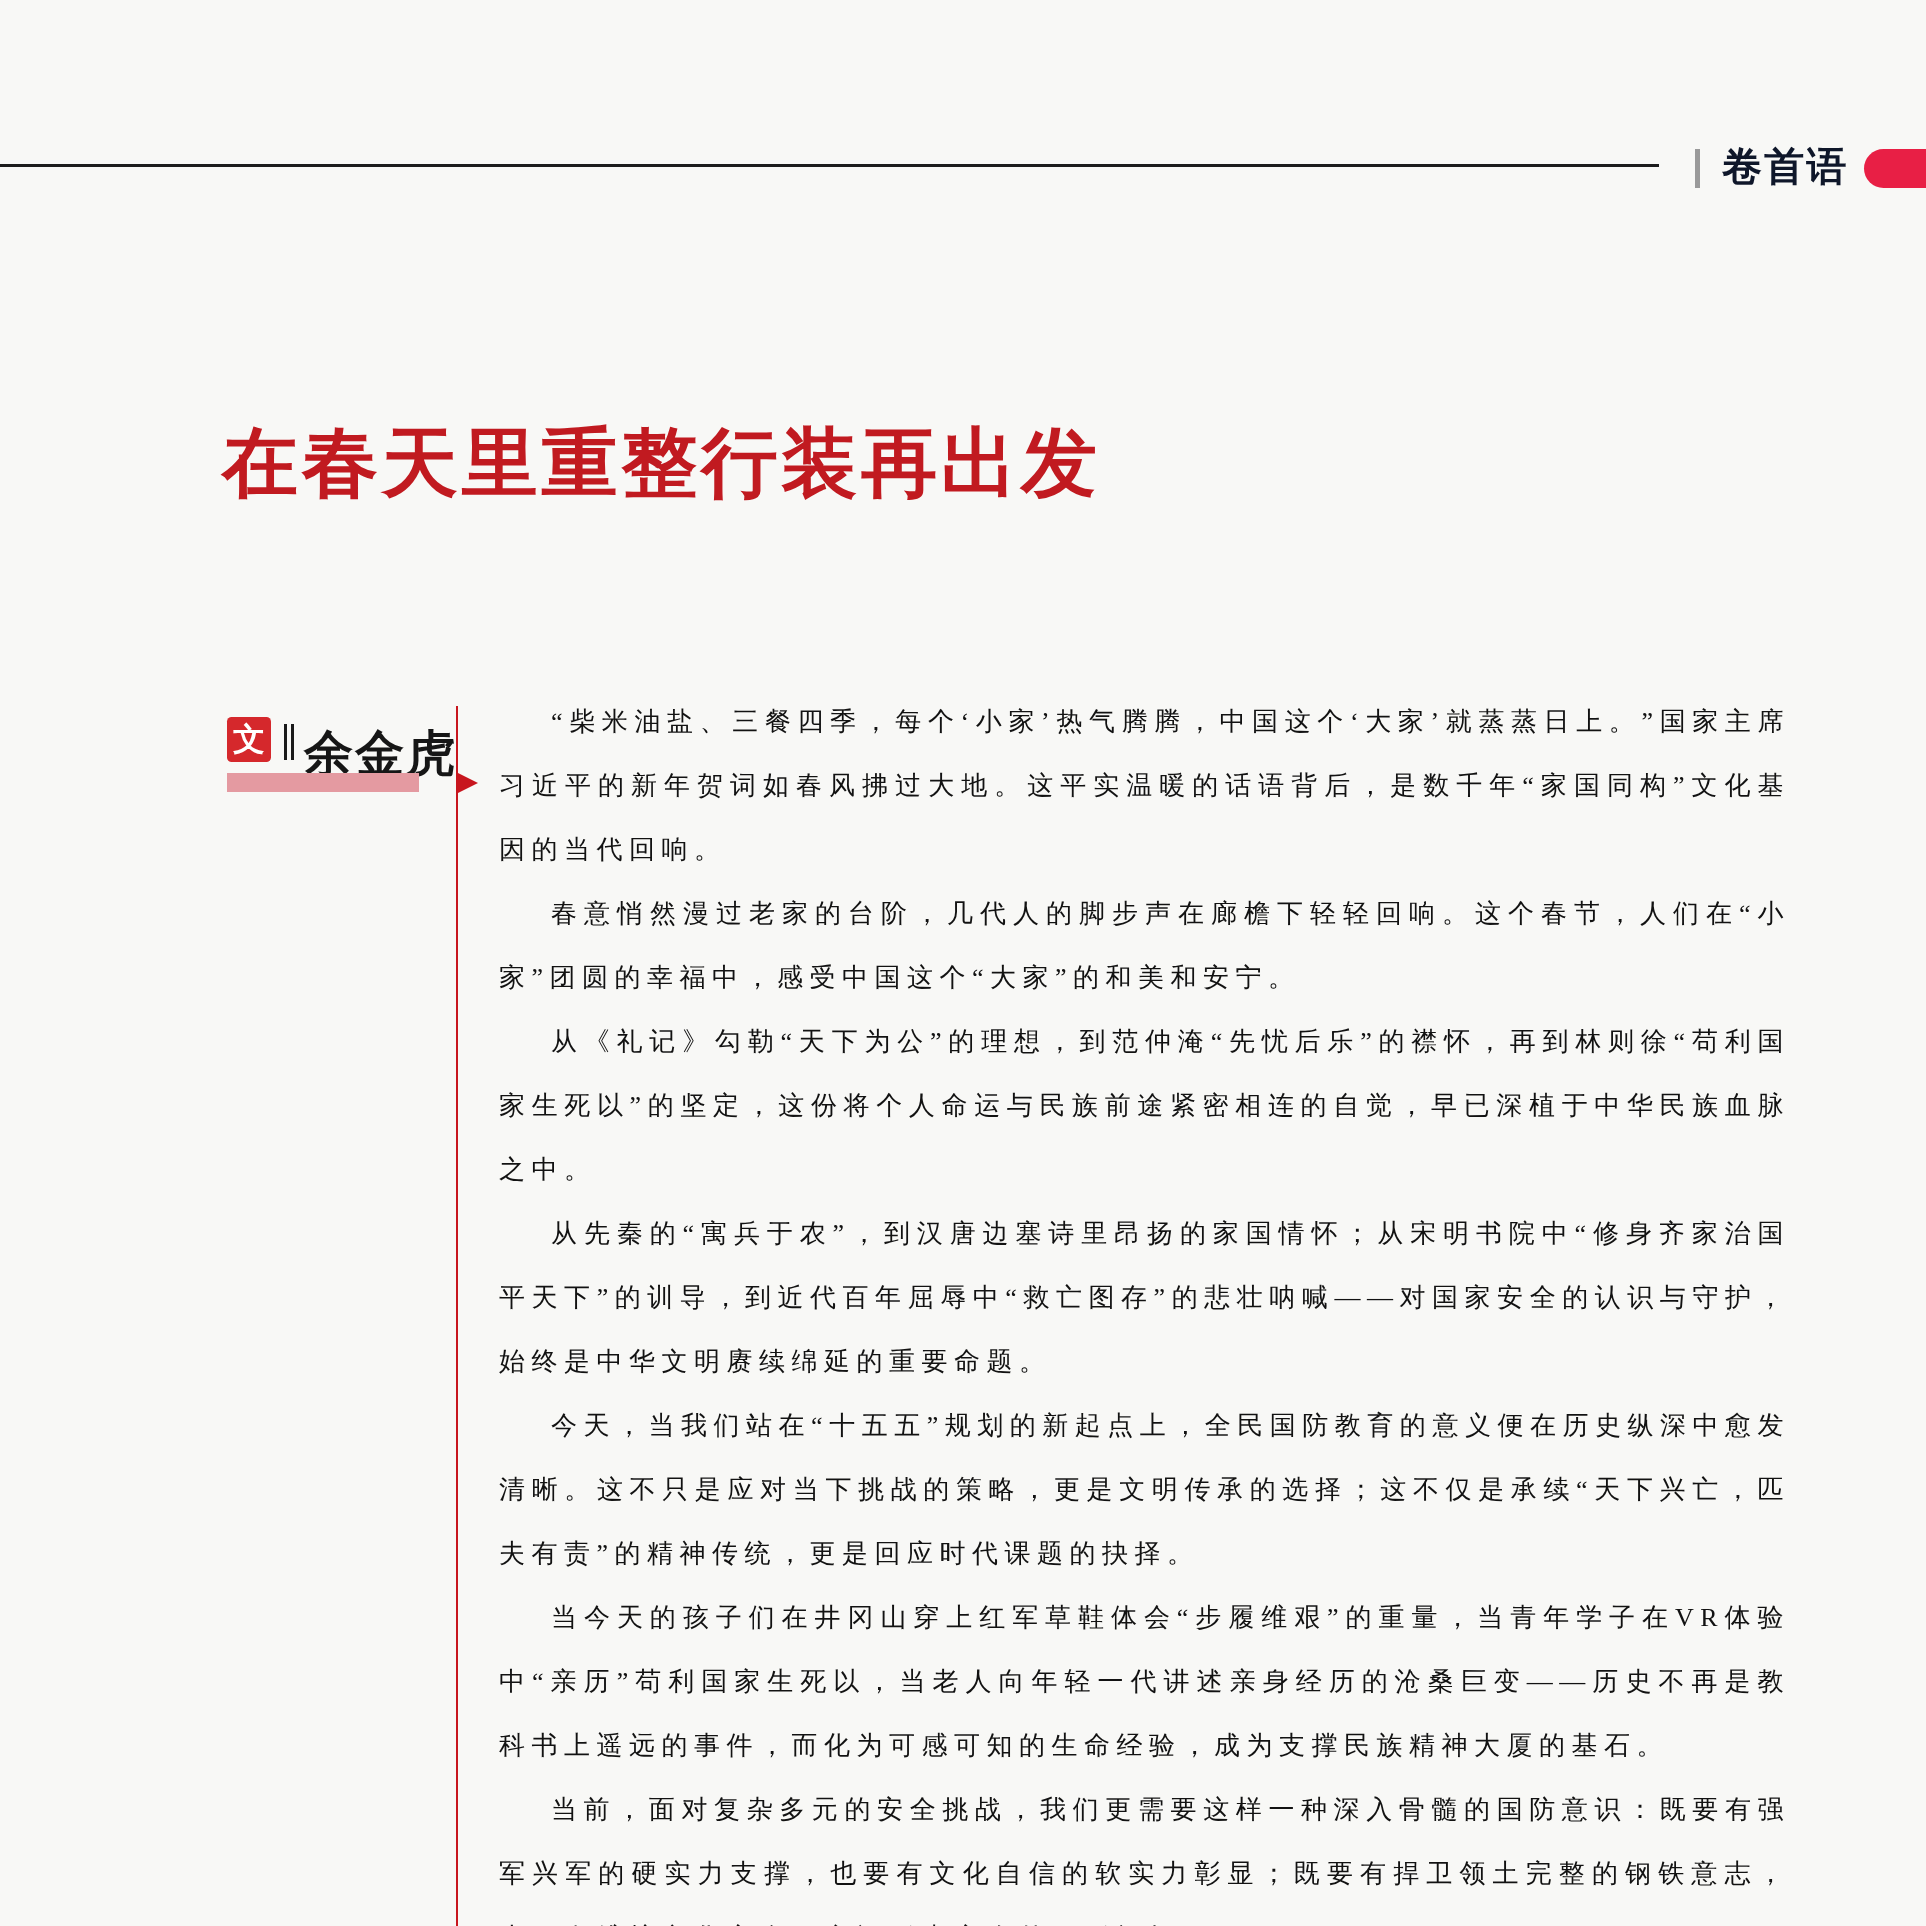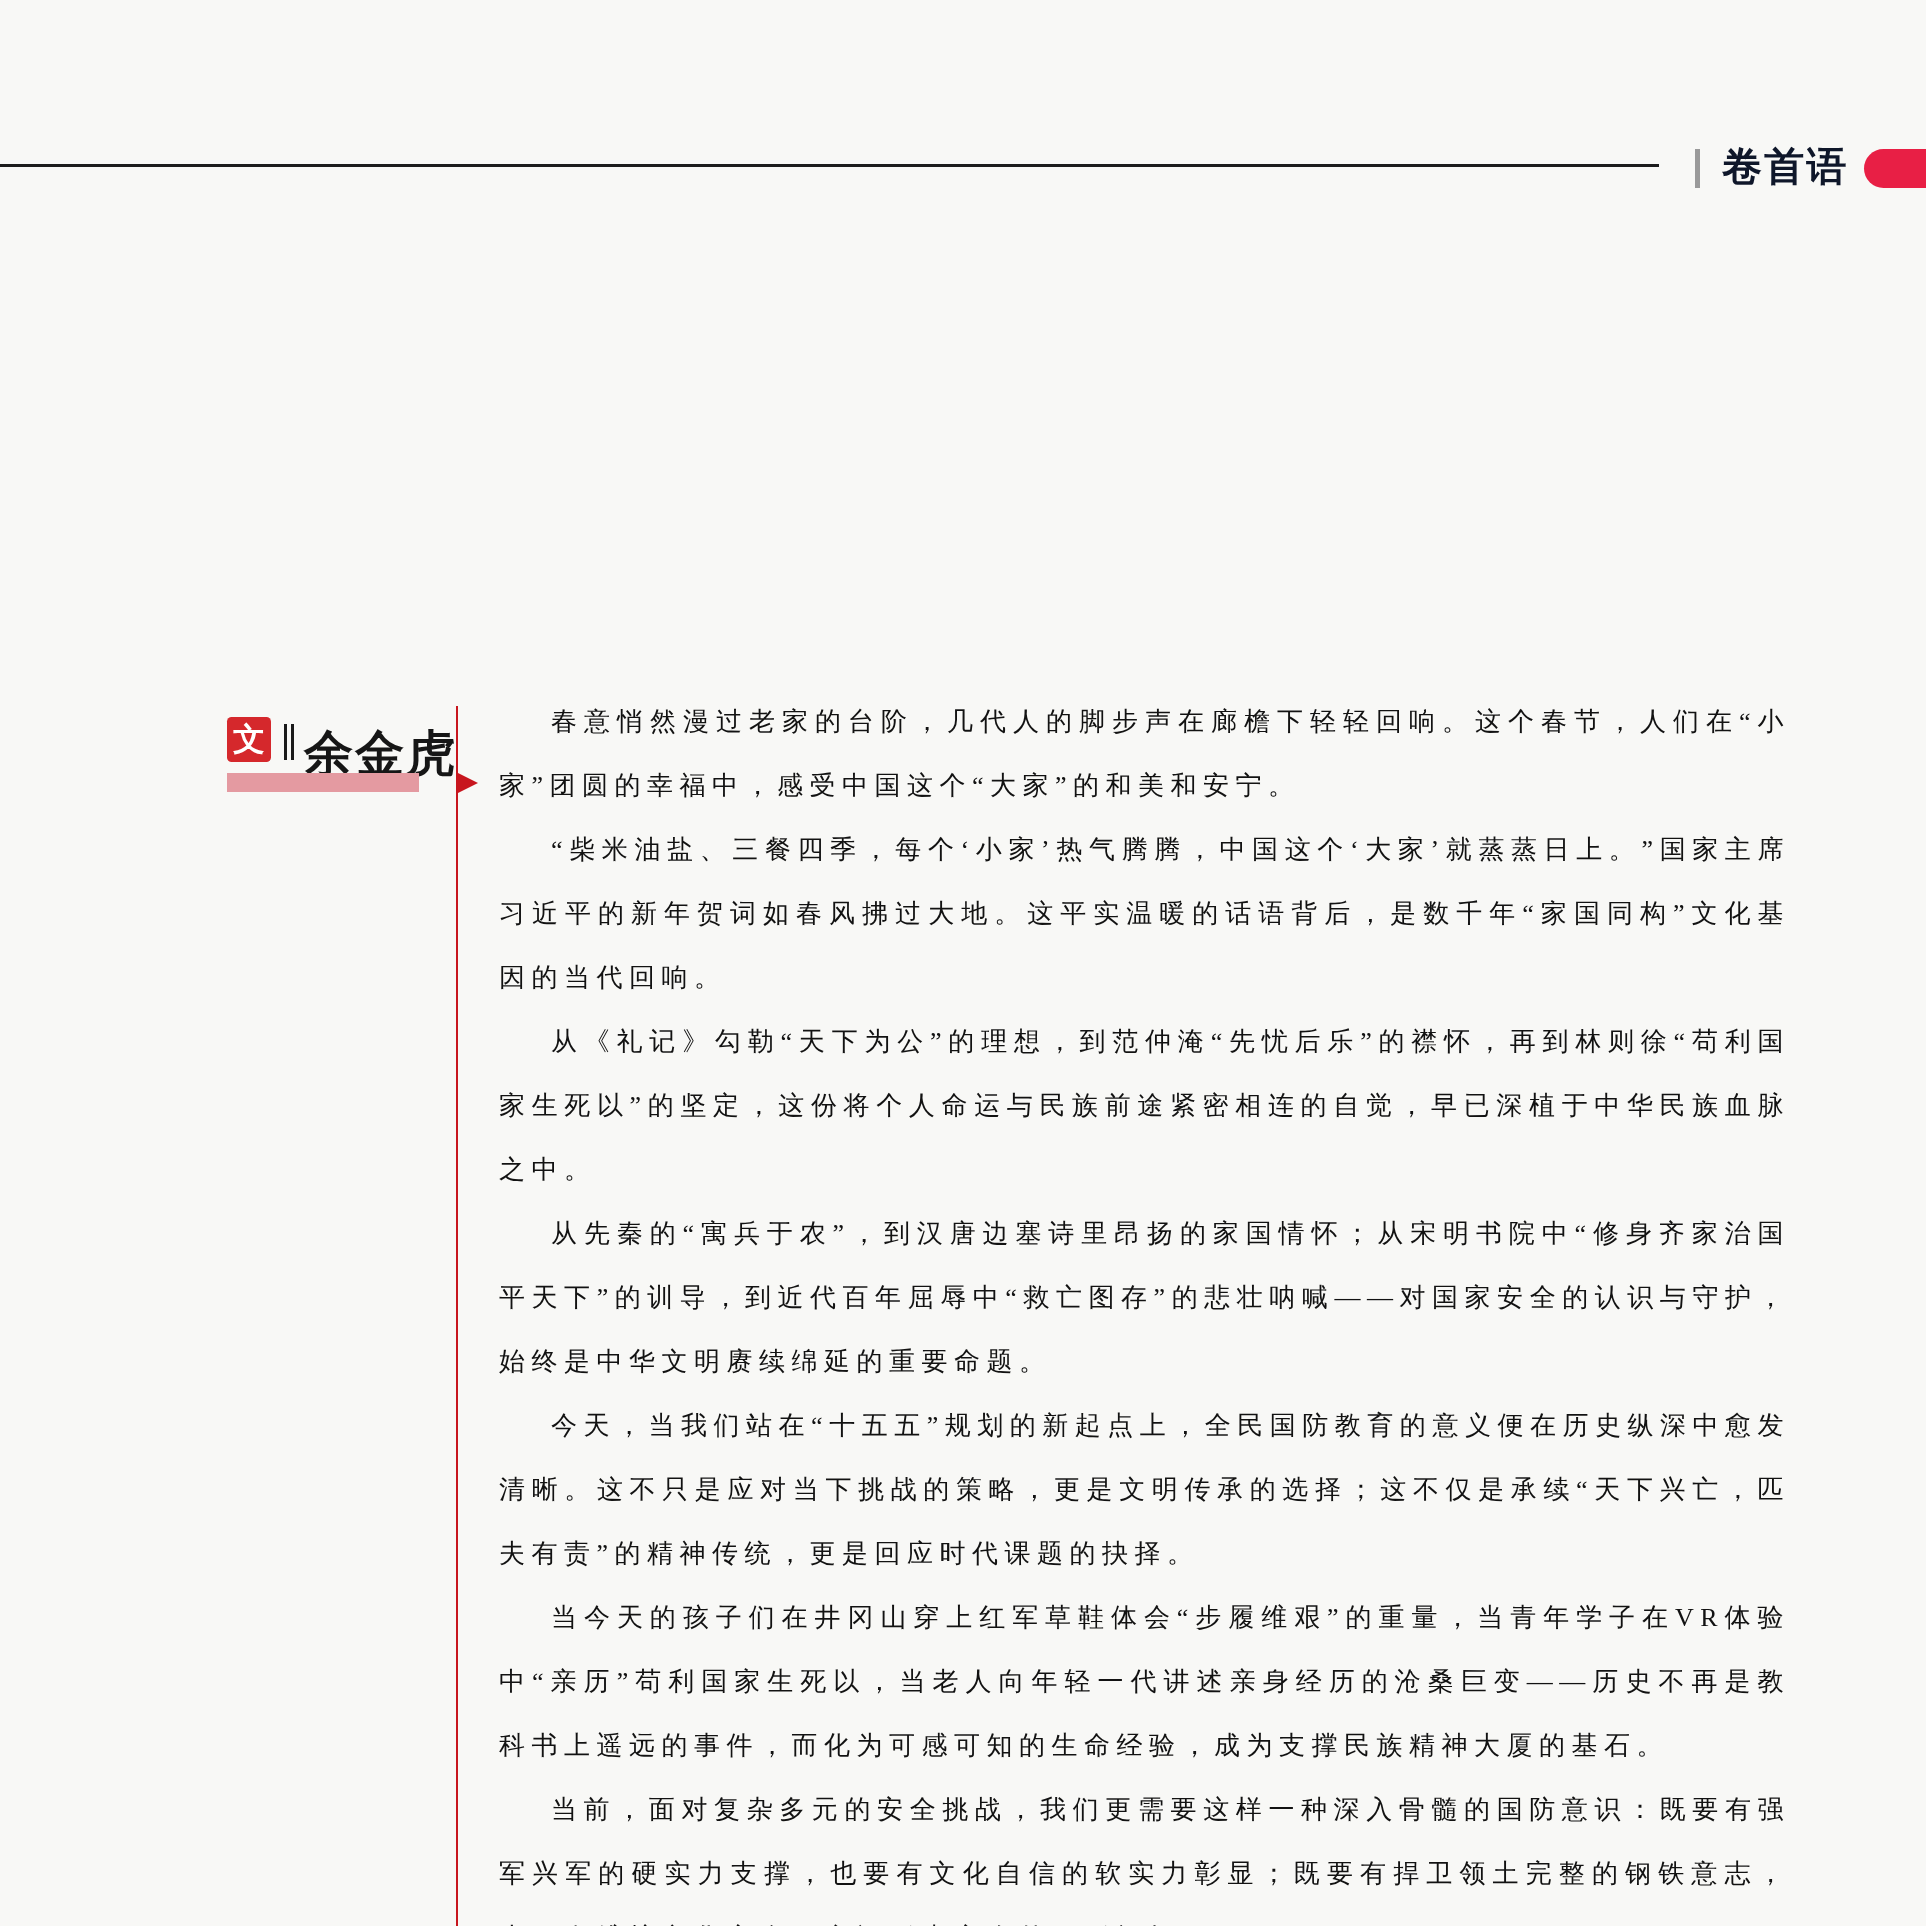--- a/index.html
+++ b/index.html
@@ -76,37 +76,38 @@
 </head>
 <body>
 
 <div class="page">
 
   <div class="header-rule"></div>
   <div class="section-label-bar"></div>
   <div class="section-title">卷首语</div>
   <div class="section-pill"></div>
 
+  <h1 class="article-title">在春天里重整行装再出发</h1>
 
   <div class="author-box">
     <span>文</span>
   </div>
   <div class="author-bars">
     <i></i>
     <i></i>
   </div>
   <div class="author-name">余金虎</div>
   <div class="author-underline"></div>
 
   <div class="article-divider-line"></div>
   <div class="article-pointer-arrow"></div>
 
   <div class="article-body">
+      <p>“柴米油盐、三餐四季，每个‘小家’热气腾腾，中国这个‘大家’就蒸蒸日上。”国家主席习近平的新年贺词如春风拂过大地。这平实温暖的话语背后，是数千年“家国同构”文化基因的当代回响。</p>
       <p>春意悄然漫过老家的台阶，几代人的脚步声在廊檐下轻轻回响。这个春节，人们在“小家”团圆的幸福中，感受中国这个“大家”的和美和安宁。</p>
-      <p>“柴米油盐、三餐四季，每个‘小家’热气腾腾，中国这个‘大家’就蒸蒸日上。”国家主席习近平的新年贺词如春风拂过大地。这平实温暖的话语背后，是数千年“家国同构”文化基因的当代回响。</p>
       <p>从《礼记》勾勒“天下为公”的理想，到范仲淹“先忧后乐”的襟怀，再到林则徐“苟利国家生死以”的坚定，这份将个人命运与民族前途紧密相连的自觉，早已深植于中华民族血脉之中。</p>
       <p>从先秦的“寓兵于农”，到汉唐边塞诗里昂扬的家国情怀；从宋明书院中“修身齐家治国平天下”的训导，到近代百年屈辱中“救亡图存”的悲壮呐喊——对国家安全的认识与守护，始终是中华文明赓续绵延的重要命题。</p>
       <p>今天，当我们站在“十五五”规划的新起点上，全民国防教育的意义便在历史纵深中愈发清晰。这不只是应对当下挑战的策略，更是文明传承的选择；这不仅是承续“天下兴亡，匹夫有责”的精神传统，更是回应时代课题的抉择。</p>
       <p>当今天的孩子们在井冈山穿上红军草鞋体会“步履维艰”的重量，当青年学子在VR体验中“亲历”苟利国家生死以，当老人向年轻一代讲述亲身经历的沧桑巨变——历史不再是教科书上遥远的事件，而化为可感可知的生命经验，成为支撑民族精神大厦的基石。</p>
       <p>当前，面对复杂多元的安全挑战，我们更需要这样一种深入骨髓的国防意识：既要有强军兴军的硬实力支撑，也要有文化自信的软实力彰显；既要有捍卫领土完整的钢铁意志，也要有维护文化安全、意识形态安全的无形堤坝。</p>
     </div>
 
 </div>
 
 

